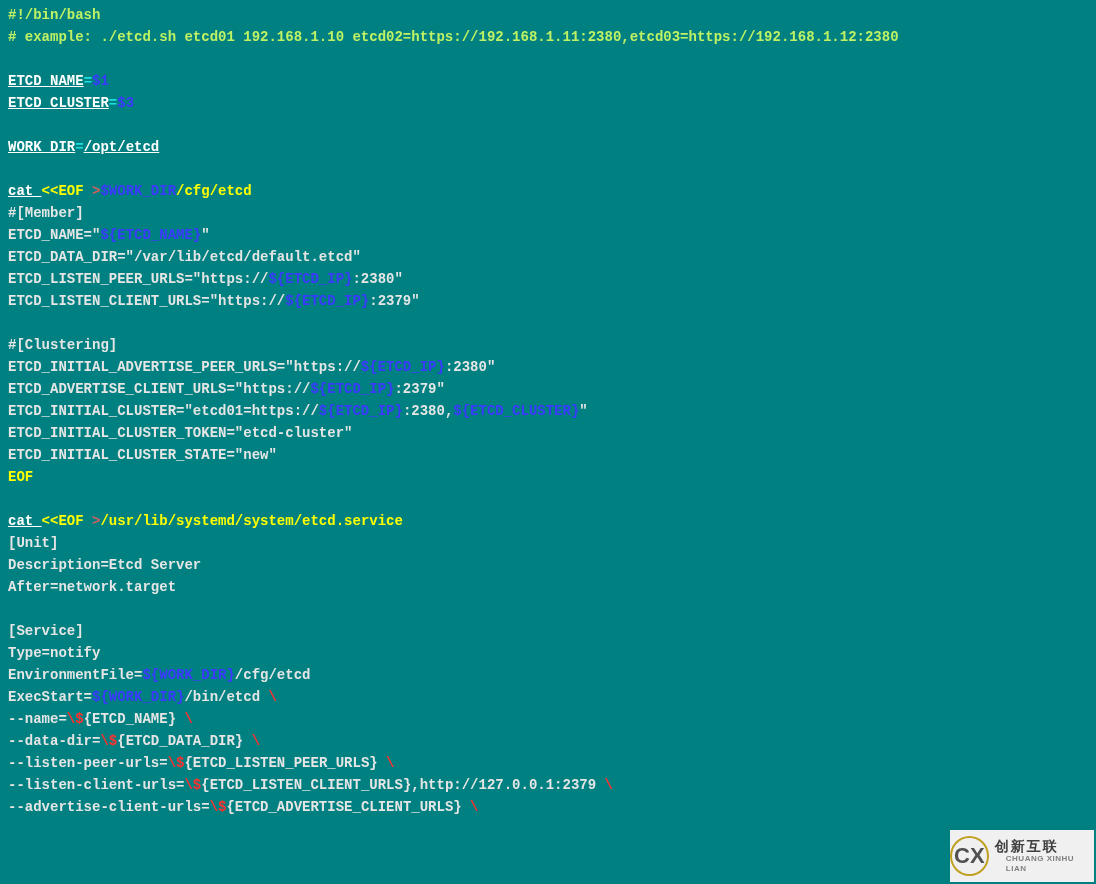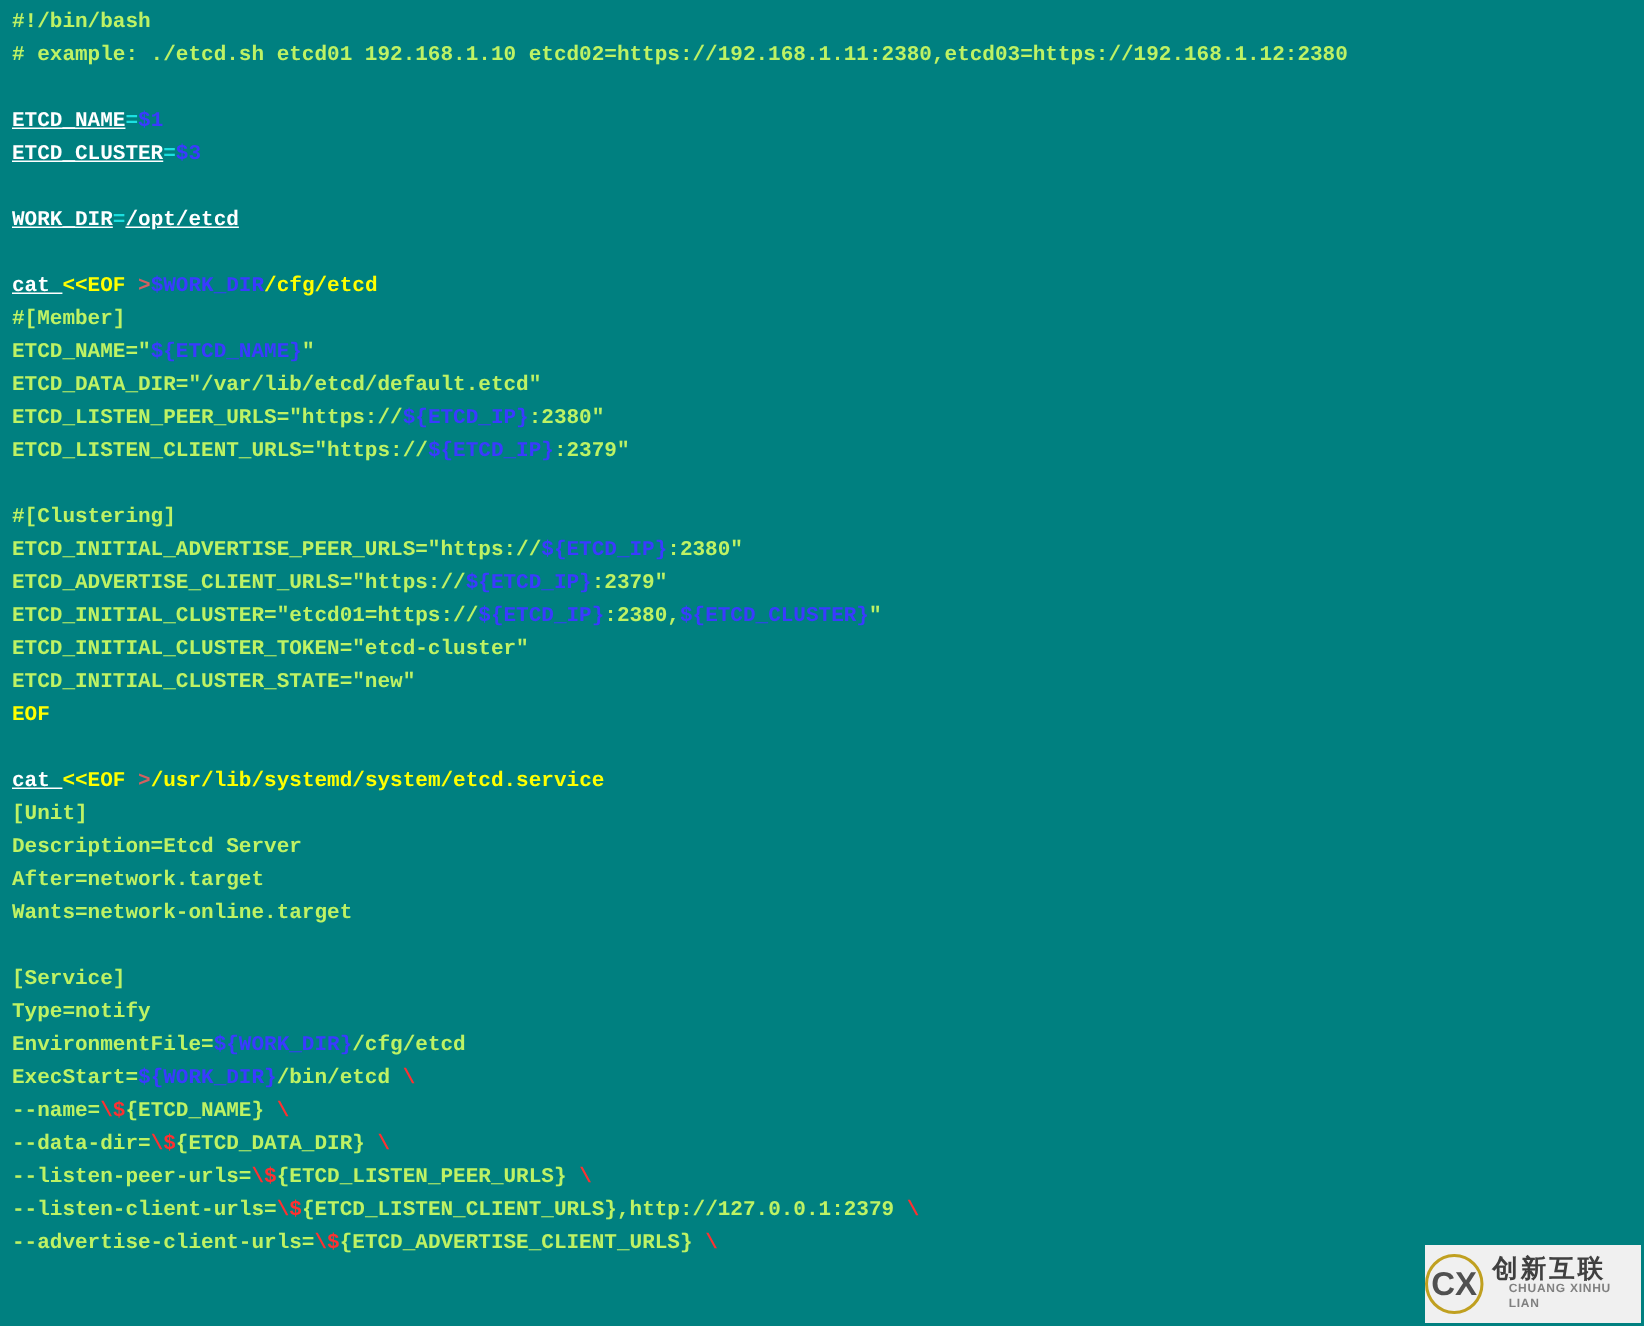--- a/index.html
+++ b/index.html
@@ -16,21 +16,21 @@
     position: relative;
   }
   .code-block {
     background: #008080;
     padding: 4px 8px;
   }
   .c-white { color: #ffffff; text-decoration: underline; }
   .c-salmon { color: #bef264; }
   .c-yellow { color: #ffff00; }
   .c-blue { color: #3a3aff; }
-  .c-magenta { color: #bef264; }
+  .c-magenta { color: #e5e5e5; }
   .c-cyan { color: #1be0e0; }
   .c-red { color: #ff3030; }
   .c-amp { color: #d26060; }
   .line { white-space: pre; }
   .blank { height: 22px; }
   .watermark {
     position: absolute;
     right: 2px;
     bottom: 2px;
     width: 144px;
@@ -50,21 +50,21 @@
     display: flex;
     align-items: center;
     justify-content: center;
     color: #505050;
     font-weight: bold;
     font-size: 22px;
     font-family: sans-serif;
   }
   .wm-text-main {
     color: #404040;
-    font-size: 17px;
+    font-size: 14px;
     font-weight: bold;
     letter-spacing: 2px;
     line-height: 16px;
   }
   .wm-text-sub {
     color: #808080;
     font-size: 8px;
     letter-spacing: 0.5px;
     line-height: 10px;
     margin-left: 11px;
@@ -94,21 +94,20 @@
     <div class="line"><span class="c-magenta">ETCD_ADVERTISE_CLIENT_URLS="https://</span><span class="c-blue">${ETCD_IP}</span><span class="c-magenta">:2379"</span></div>
     <div class="line"><span class="c-magenta">ETCD_INITIAL_CLUSTER="etcd01=https://</span><span class="c-blue">${ETCD_IP}</span><span class="c-magenta">:2380,</span><span class="c-blue">${ETCD_CLUSTER}</span><span class="c-magenta">"</span></div>
     <div class="line"><span class="c-magenta">ETCD_INITIAL_CLUSTER_TOKEN="etcd-cluster"</span></div>
     <div class="line"><span class="c-magenta">ETCD_INITIAL_CLUSTER_STATE="new"</span></div>
     <div class="line"><span class="c-yellow">EOF</span></div>
     <div class="line blank"></div>
     <div class="line"><span class="c-white">cat </span><span class="c-yellow">&lt;&lt;EOF </span><span class="c-amp">&gt;</span><span class="c-yellow">/usr/lib/systemd/system/etcd.service</span></div>
     <div class="line"><span class="c-magenta">[Unit]</span></div>
     <div class="line"><span class="c-magenta">Description=Etcd Server</span></div>
     <div class="line"><span class="c-magenta">After=network.target</span></div>
-    <div class="line"><span class="c-magenta">Wants=network-online.target</span></div>
     <div class="line blank"></div>
     <div class="line"><span class="c-magenta">[Service]</span></div>
     <div class="line"><span class="c-magenta">Type=notify</span></div>
     <div class="line"><span class="c-magenta">EnvironmentFile=</span><span class="c-blue">${WORK_DIR}</span><span class="c-magenta">/cfg/etcd</span></div>
     <div class="line"><span class="c-magenta">ExecStart=</span><span class="c-blue">${WORK_DIR}</span><span class="c-magenta">/bin/etcd </span><span class="c-red">\</span></div>
     <div class="line"><span class="c-magenta">--name=</span><span class="c-red">\$</span><span class="c-magenta">{ETCD_NAME} </span><span class="c-red">\</span></div>
     <div class="line"><span class="c-magenta">--data-dir=</span><span class="c-red">\$</span><span class="c-magenta">{ETCD_DATA_DIR} </span><span class="c-red">\</span></div>
     <div class="line"><span class="c-magenta">--listen-peer-urls=</span><span class="c-red">\$</span><span class="c-magenta">{ETCD_LISTEN_PEER_URLS} </span><span class="c-red">\</span></div>
     <div class="line"><span class="c-magenta">--listen-client-urls=</span><span class="c-red">\$</span><span class="c-magenta">{ETCD_LISTEN_CLIENT_URLS},http://127.0.0.1:2379 </span><span class="c-red">\</span></div>
     <div class="line"><span class="c-magenta">--advertise-client-urls=</span><span class="c-red">\$</span><span class="c-magenta">{ETCD_ADVERTISE_CLIENT_URLS} </span><span class="c-red">\</span></div>

